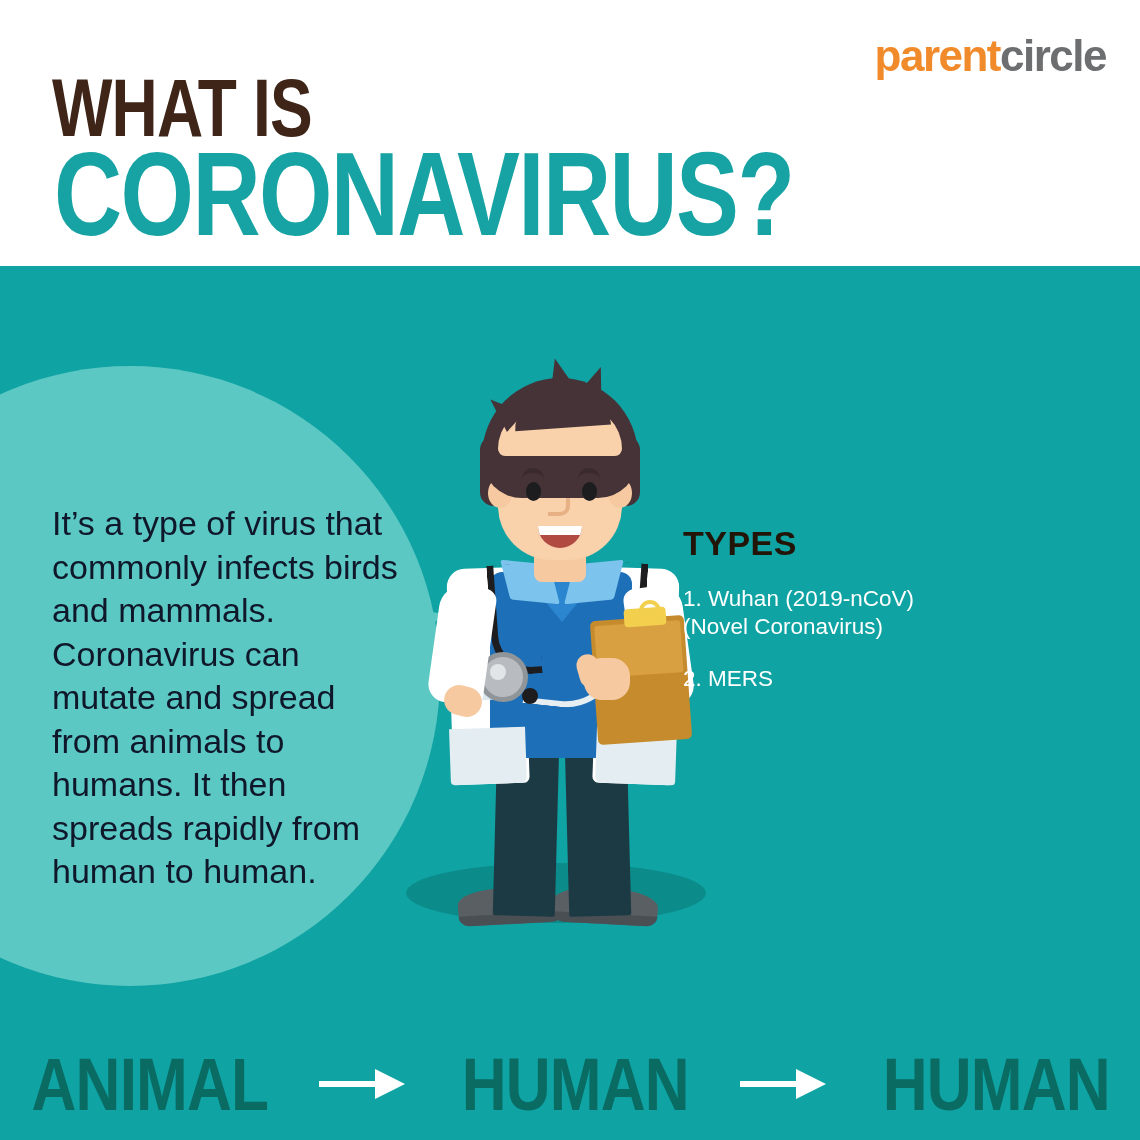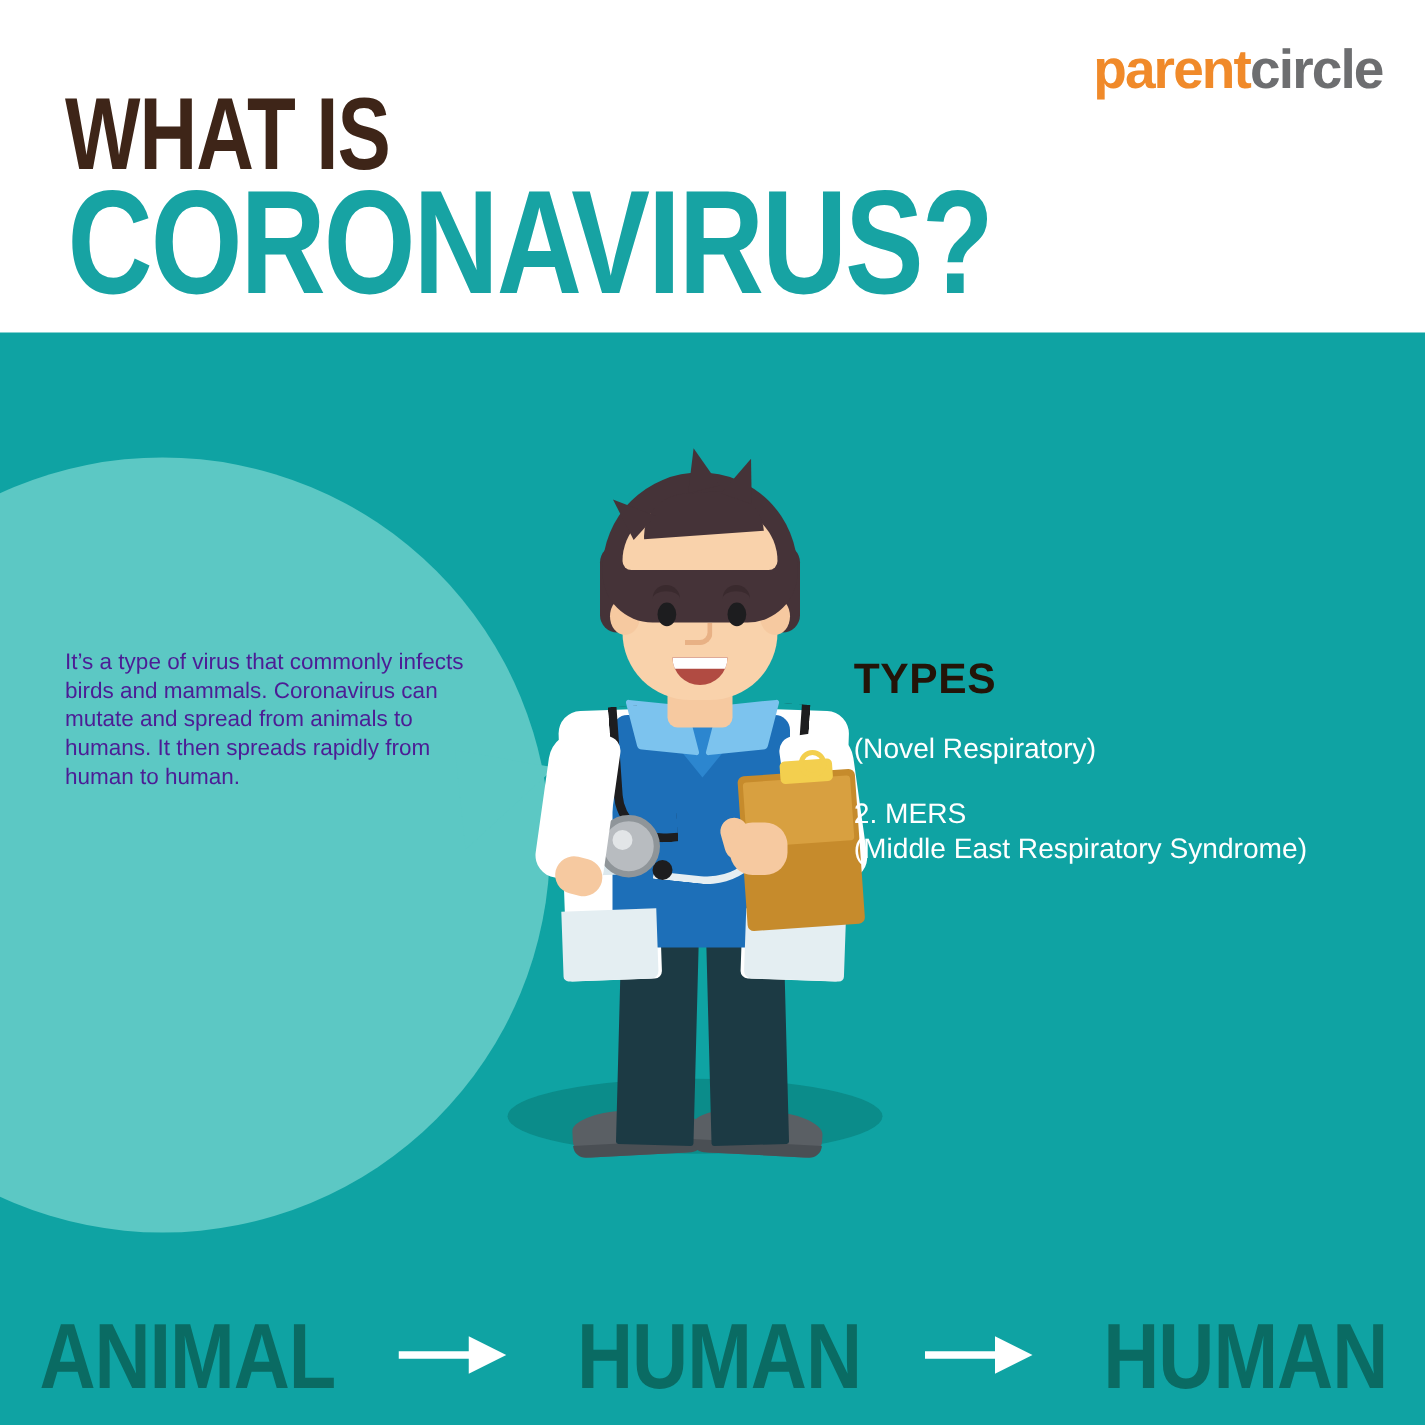--- a/index.html
+++ b/index.html
@@ -71,25 +71,25 @@
     position:absolute;
     left:368px;top:330px;
     width:0;height:0;
     border-top:22px solid transparent;
     border-bottom:58px solid transparent;
     border-left:78px solid #5CC8C4;
     transform:rotate(-6deg);
   }
   .bubble-text{
     position:absolute;
-    left:52px;top:252px;
+    left:52px;top:236px;
     width:352px;
-    font-size:18px;
+    font-size:34px;
     line-height:1.28;
-    color:#4c1d95;
+    color:#0f172a;
     font-family:"Liberation Sans", sans-serif;
   }
 
   
   .types{
     position:absolute;left:683px;top:246px;width:420px;
   }
   .types-title{
     font-size:34px;font-weight:bold;color:#231408;
     letter-spacing:0.5px;margin:12px 0 22px 0;
@@ -411,26 +411,26 @@
       <div class="nose"></div>
       <div class="mouth">
           <div class="teeth"></div>
         </div>
     </div>
 
     <div class="types">
       <div class="types-title">TYPES</div>
 
       <div class="type-item">
-        <div class="type-line">(Novel Respiratory)</div>
+        <div class="type-line">1. Wuhan (2019-nCoV)</div>
+        <div class="type-line">(Novel Coronavirus)</div>
       </div>
 
       <div class="type-item">
         <div class="type-line">2. MERS</div>
-        <div class="type-line">(Middle East Respiratory Syndrome)</div>
       </div>
 
     </div>
 
     <div class="chain">
       <div class="chain-word">ANIMAL</div>
       <div class="chain-arrow">
         <div class="shaft"></div>
         <div class="head"></div>
       </div>

